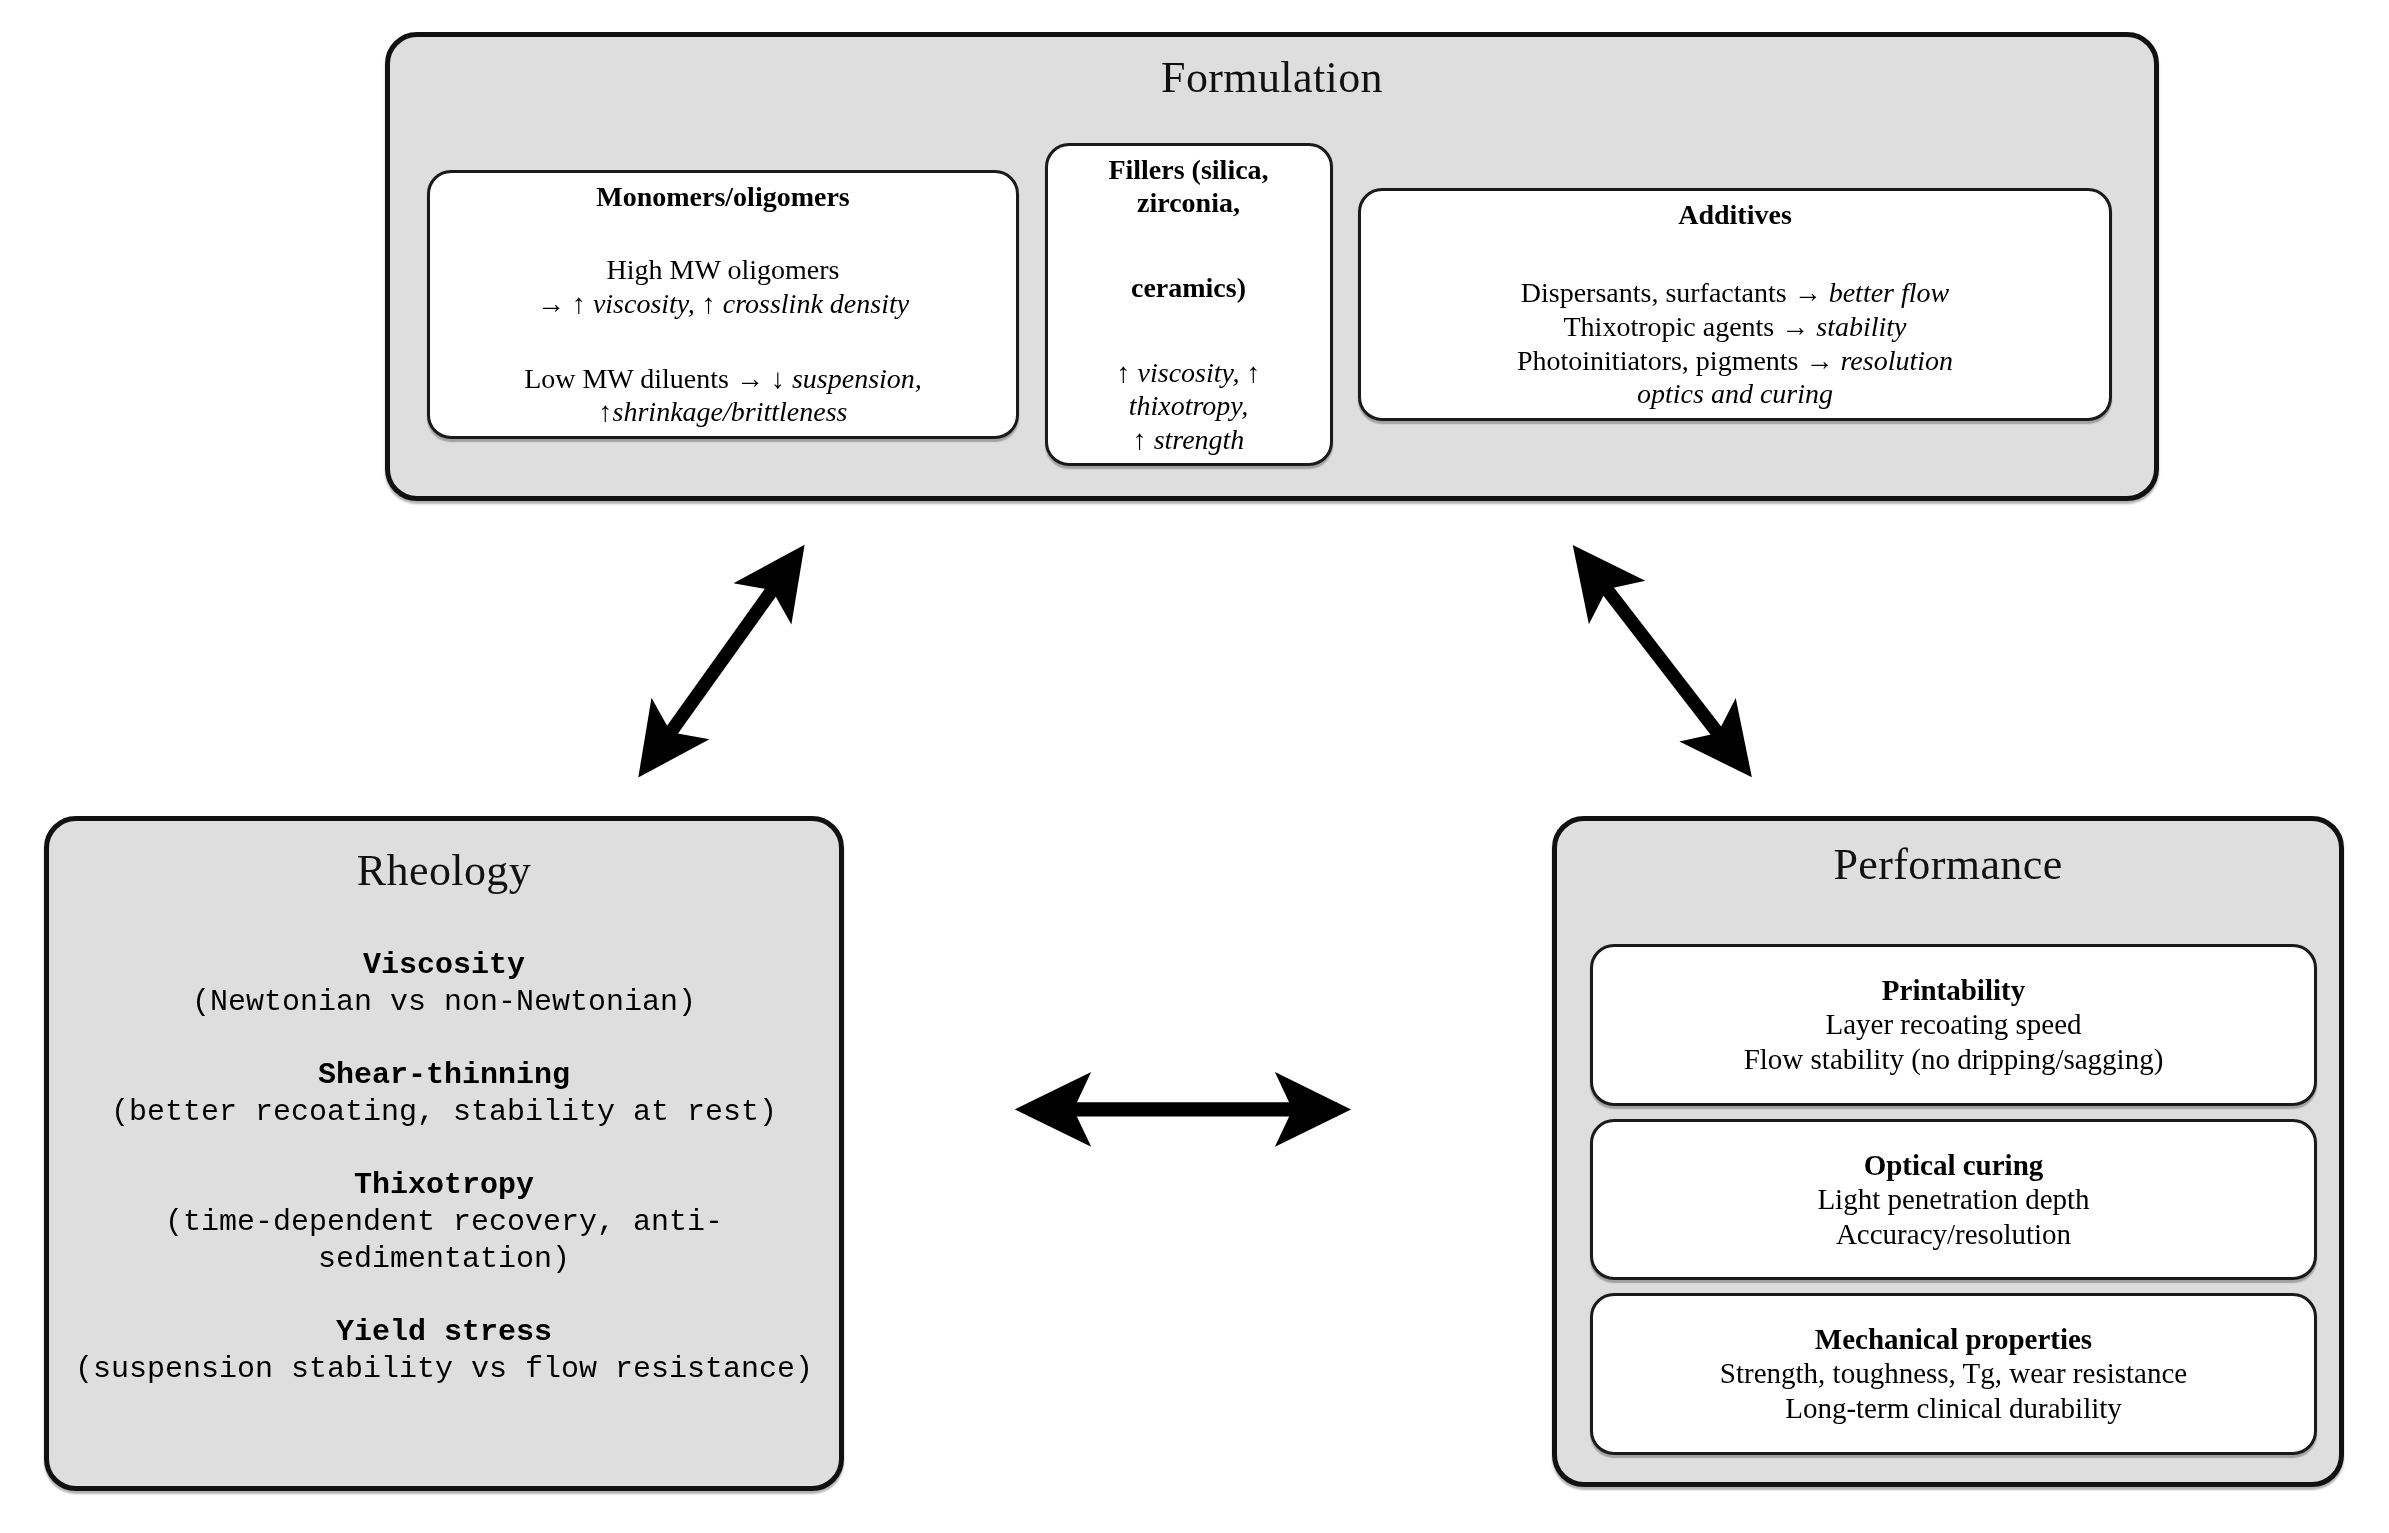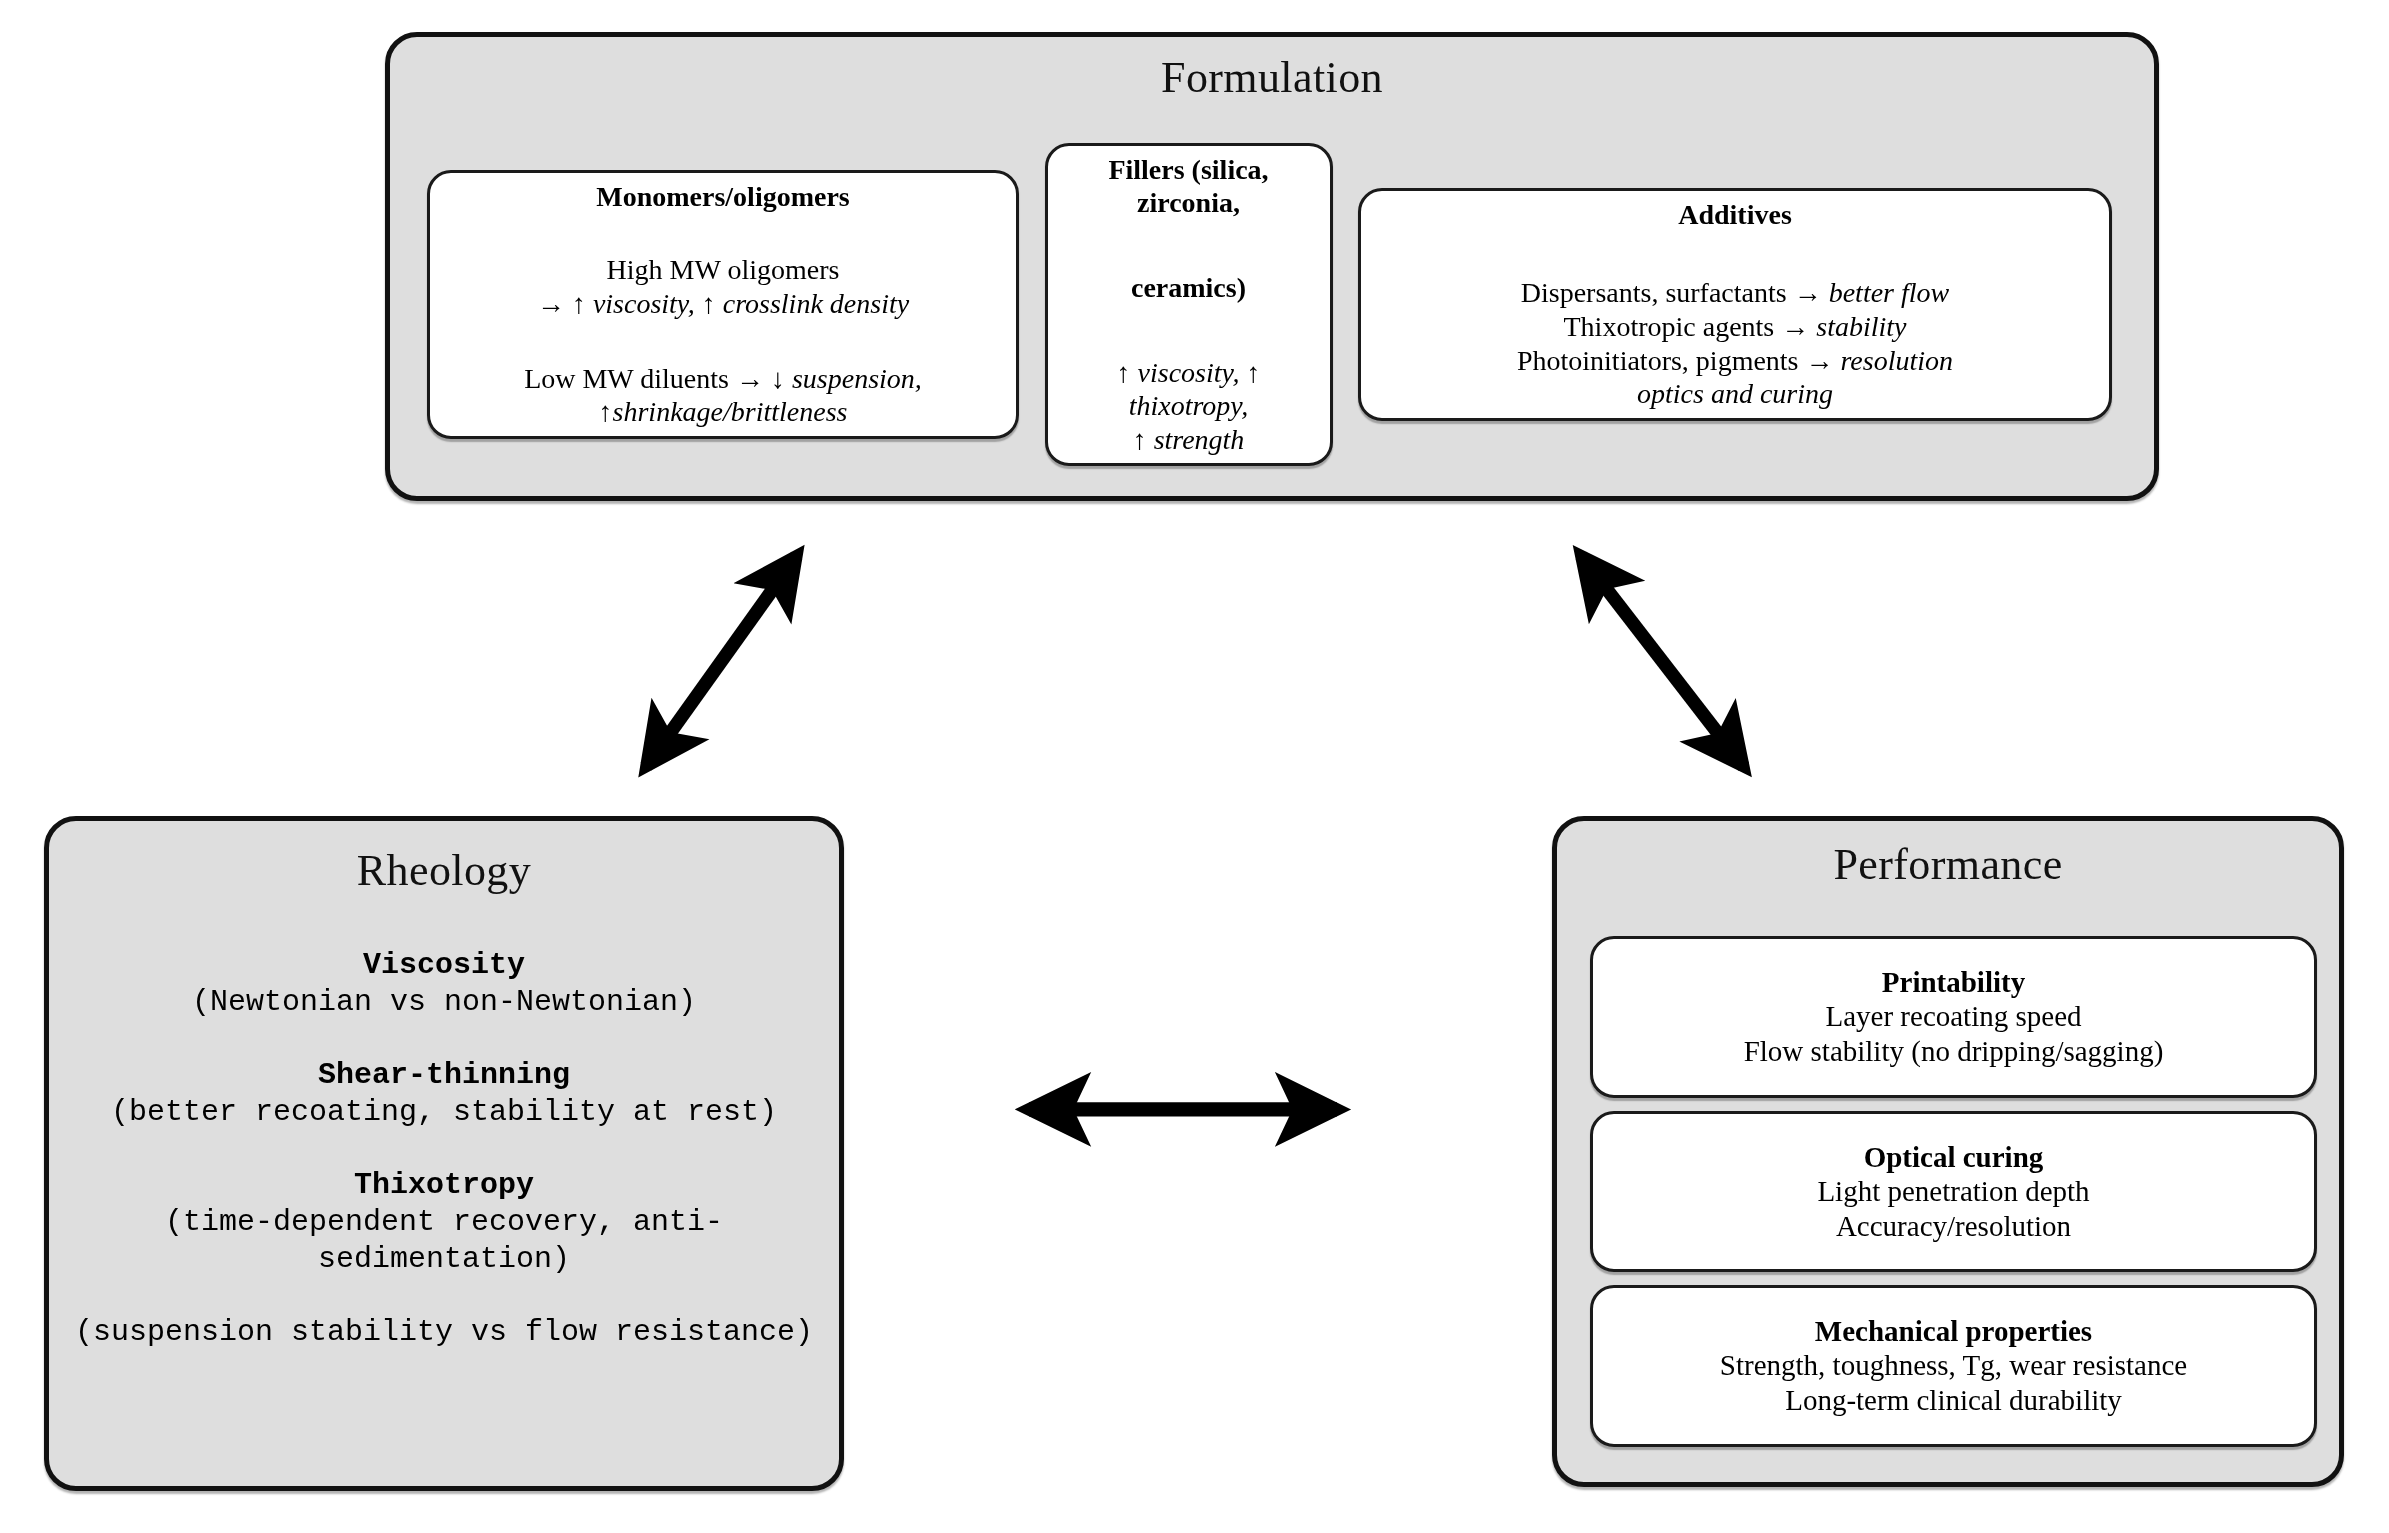--- a/index.html
+++ b/index.html
@@ -120,21 +120,21 @@
   }
 
   
   #performance {
     left: 1552px; top: 816px;
     width: 792px; height: 671px;
   }
   #performance .panel-title { margin-top: 21px; }
   #performance-cards {
     position: absolute;
-    left: 33px; top: 115px;
+    left: 33px; top: 123px;
     width: 727px; height: 511px;
     display: flex;
     flex-direction: column;
     gap: 12.7px;
   }
   #performance-cards .card {
     flex: 1;
     padding: 4.2px 12.7px;
   }
   #performance-cards .card-title { font-size: 29px; }
@@ -209,20 +209,21 @@
         <div class="rheo-term">Shear-thinning</div>
         <div class="rheo-desc">(better recoating, stability at rest)</div>
       </div>
 
       <div class="rheo-item">
         <div class="rheo-term">Thixotropy</div>
         <div class="rheo-desc">(time-dependent recovery, anti-sedimentation)</div>
       </div>
 
       <div class="rheo-item">
+        <div class="rheo-term">Yield stress</div>
         <div class="rheo-desc">(suspension stability vs flow resistance)</div>
       </div>
 
     </div>
   </div>
 
   <div class="panel" id="performance">
     <div class="panel-title">Performance</div>
 
     <div id="performance-cards">

